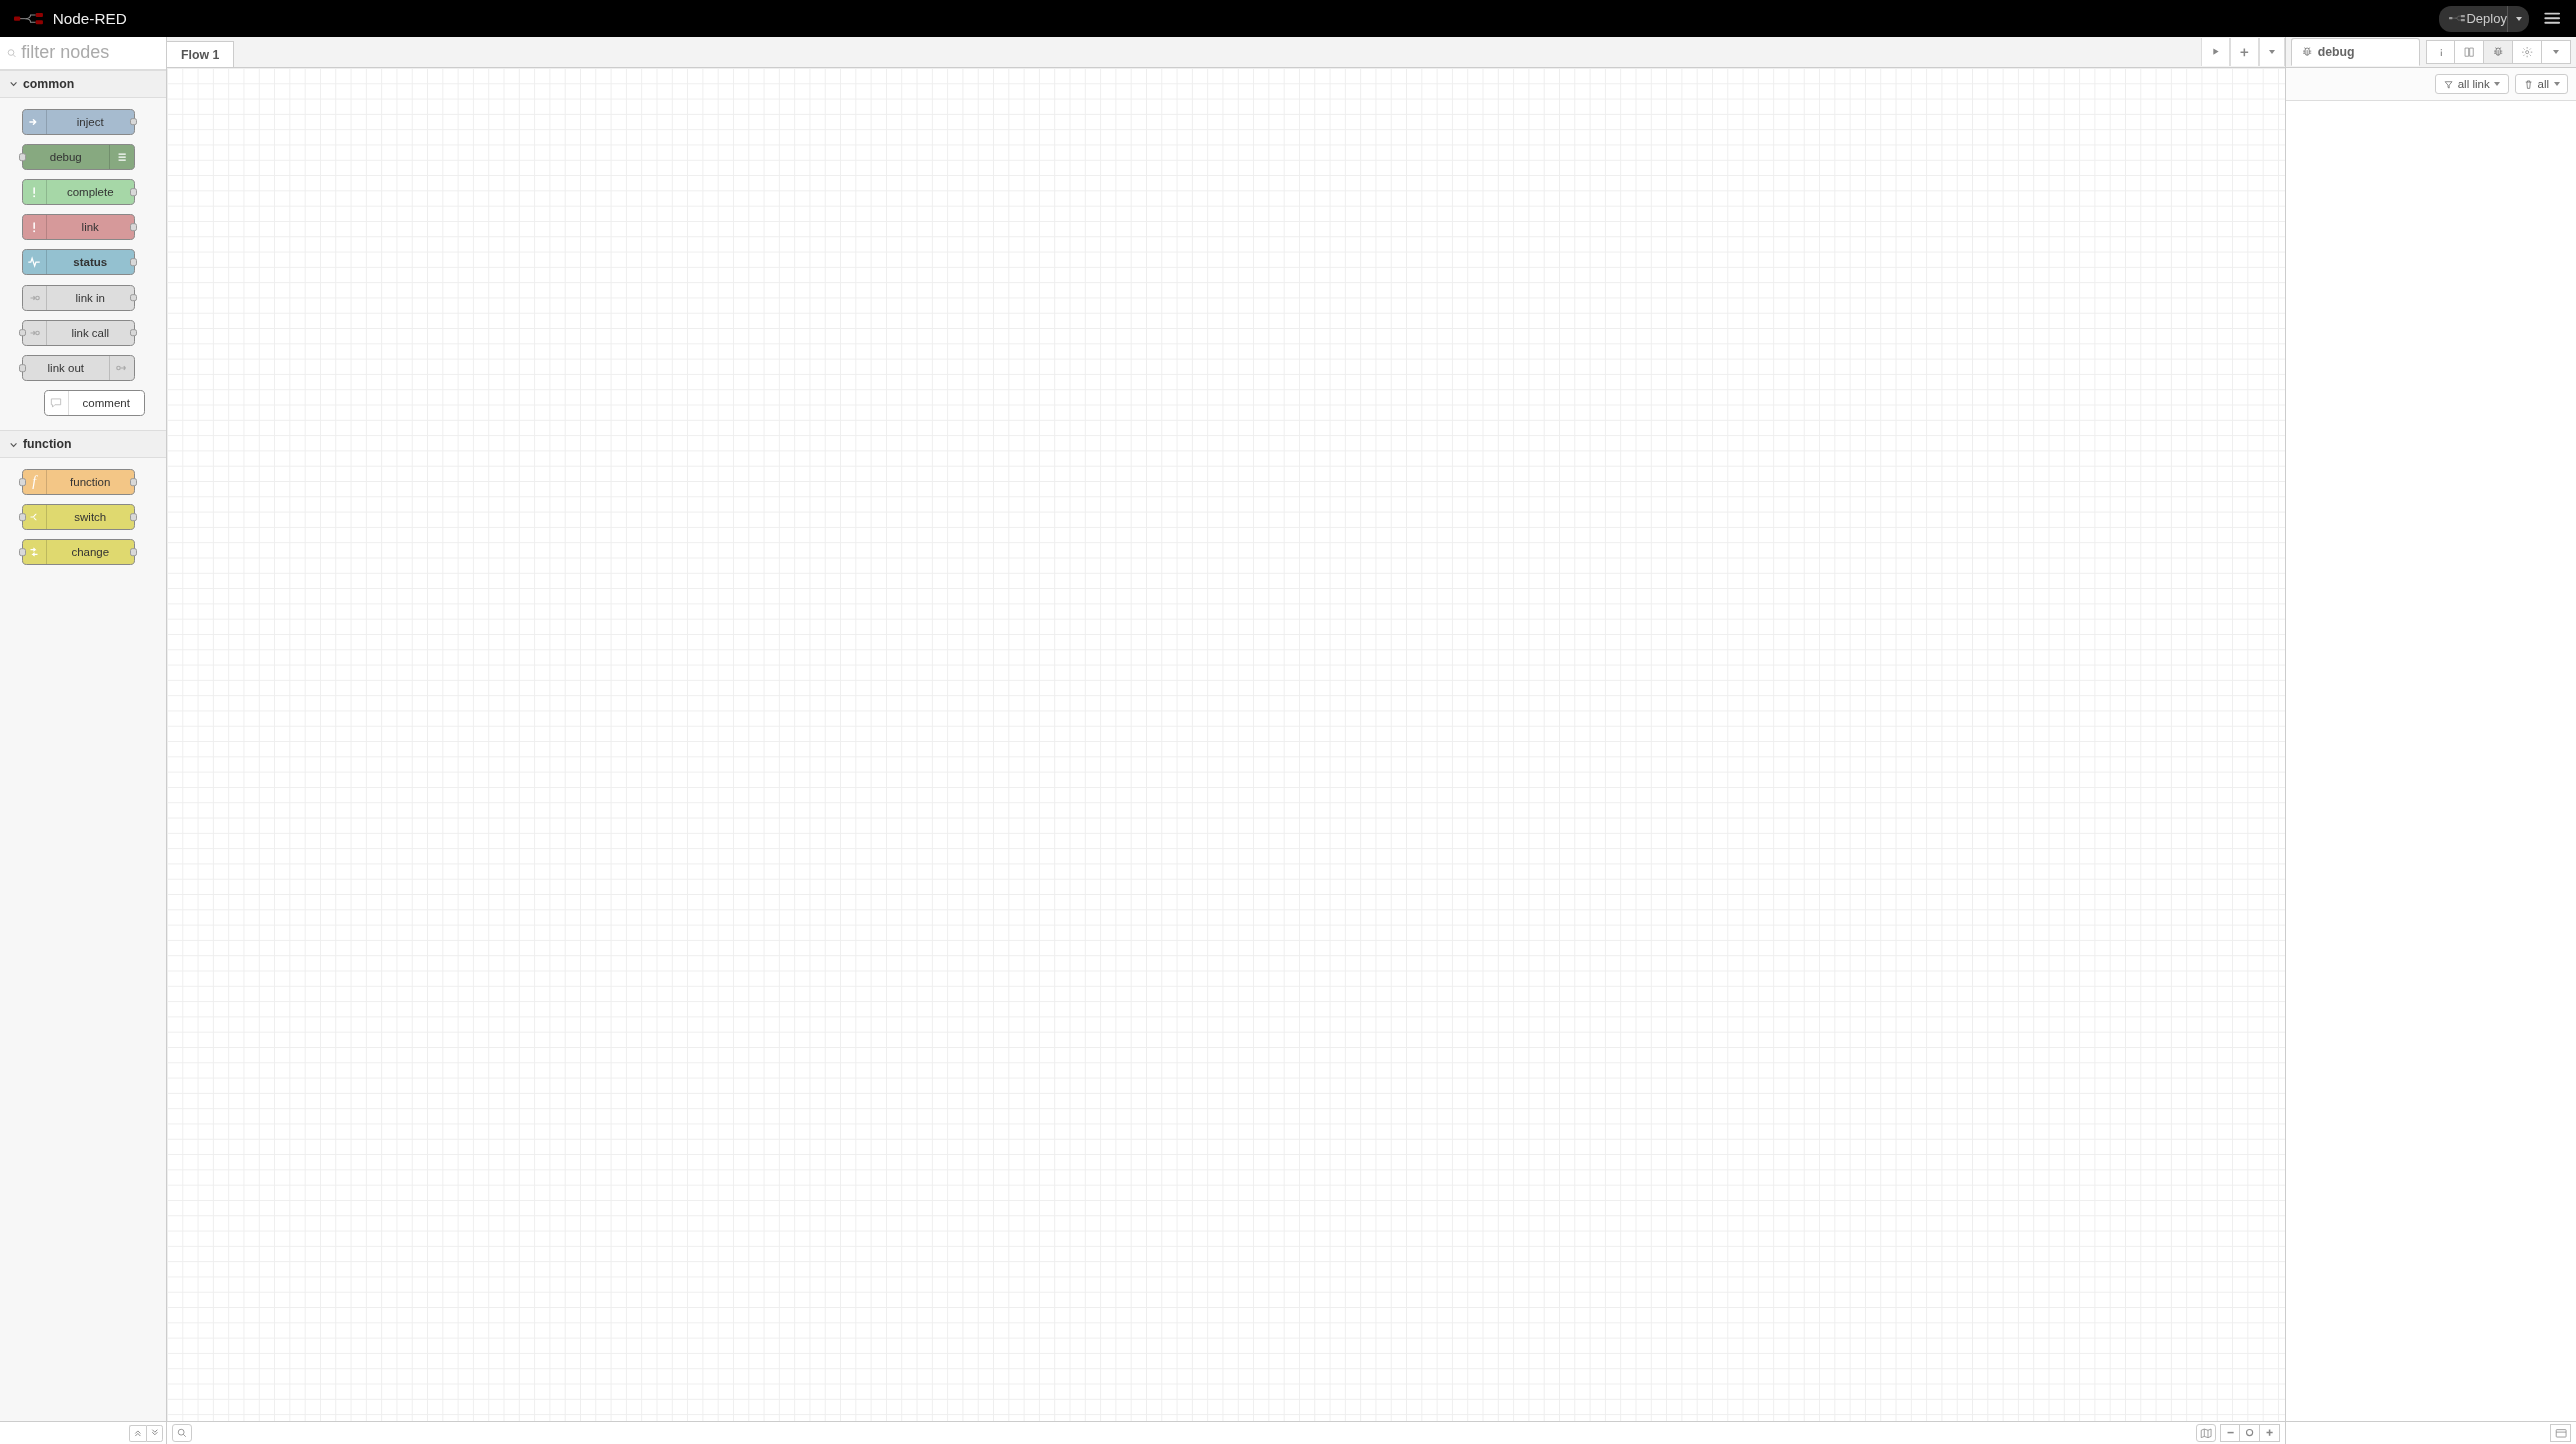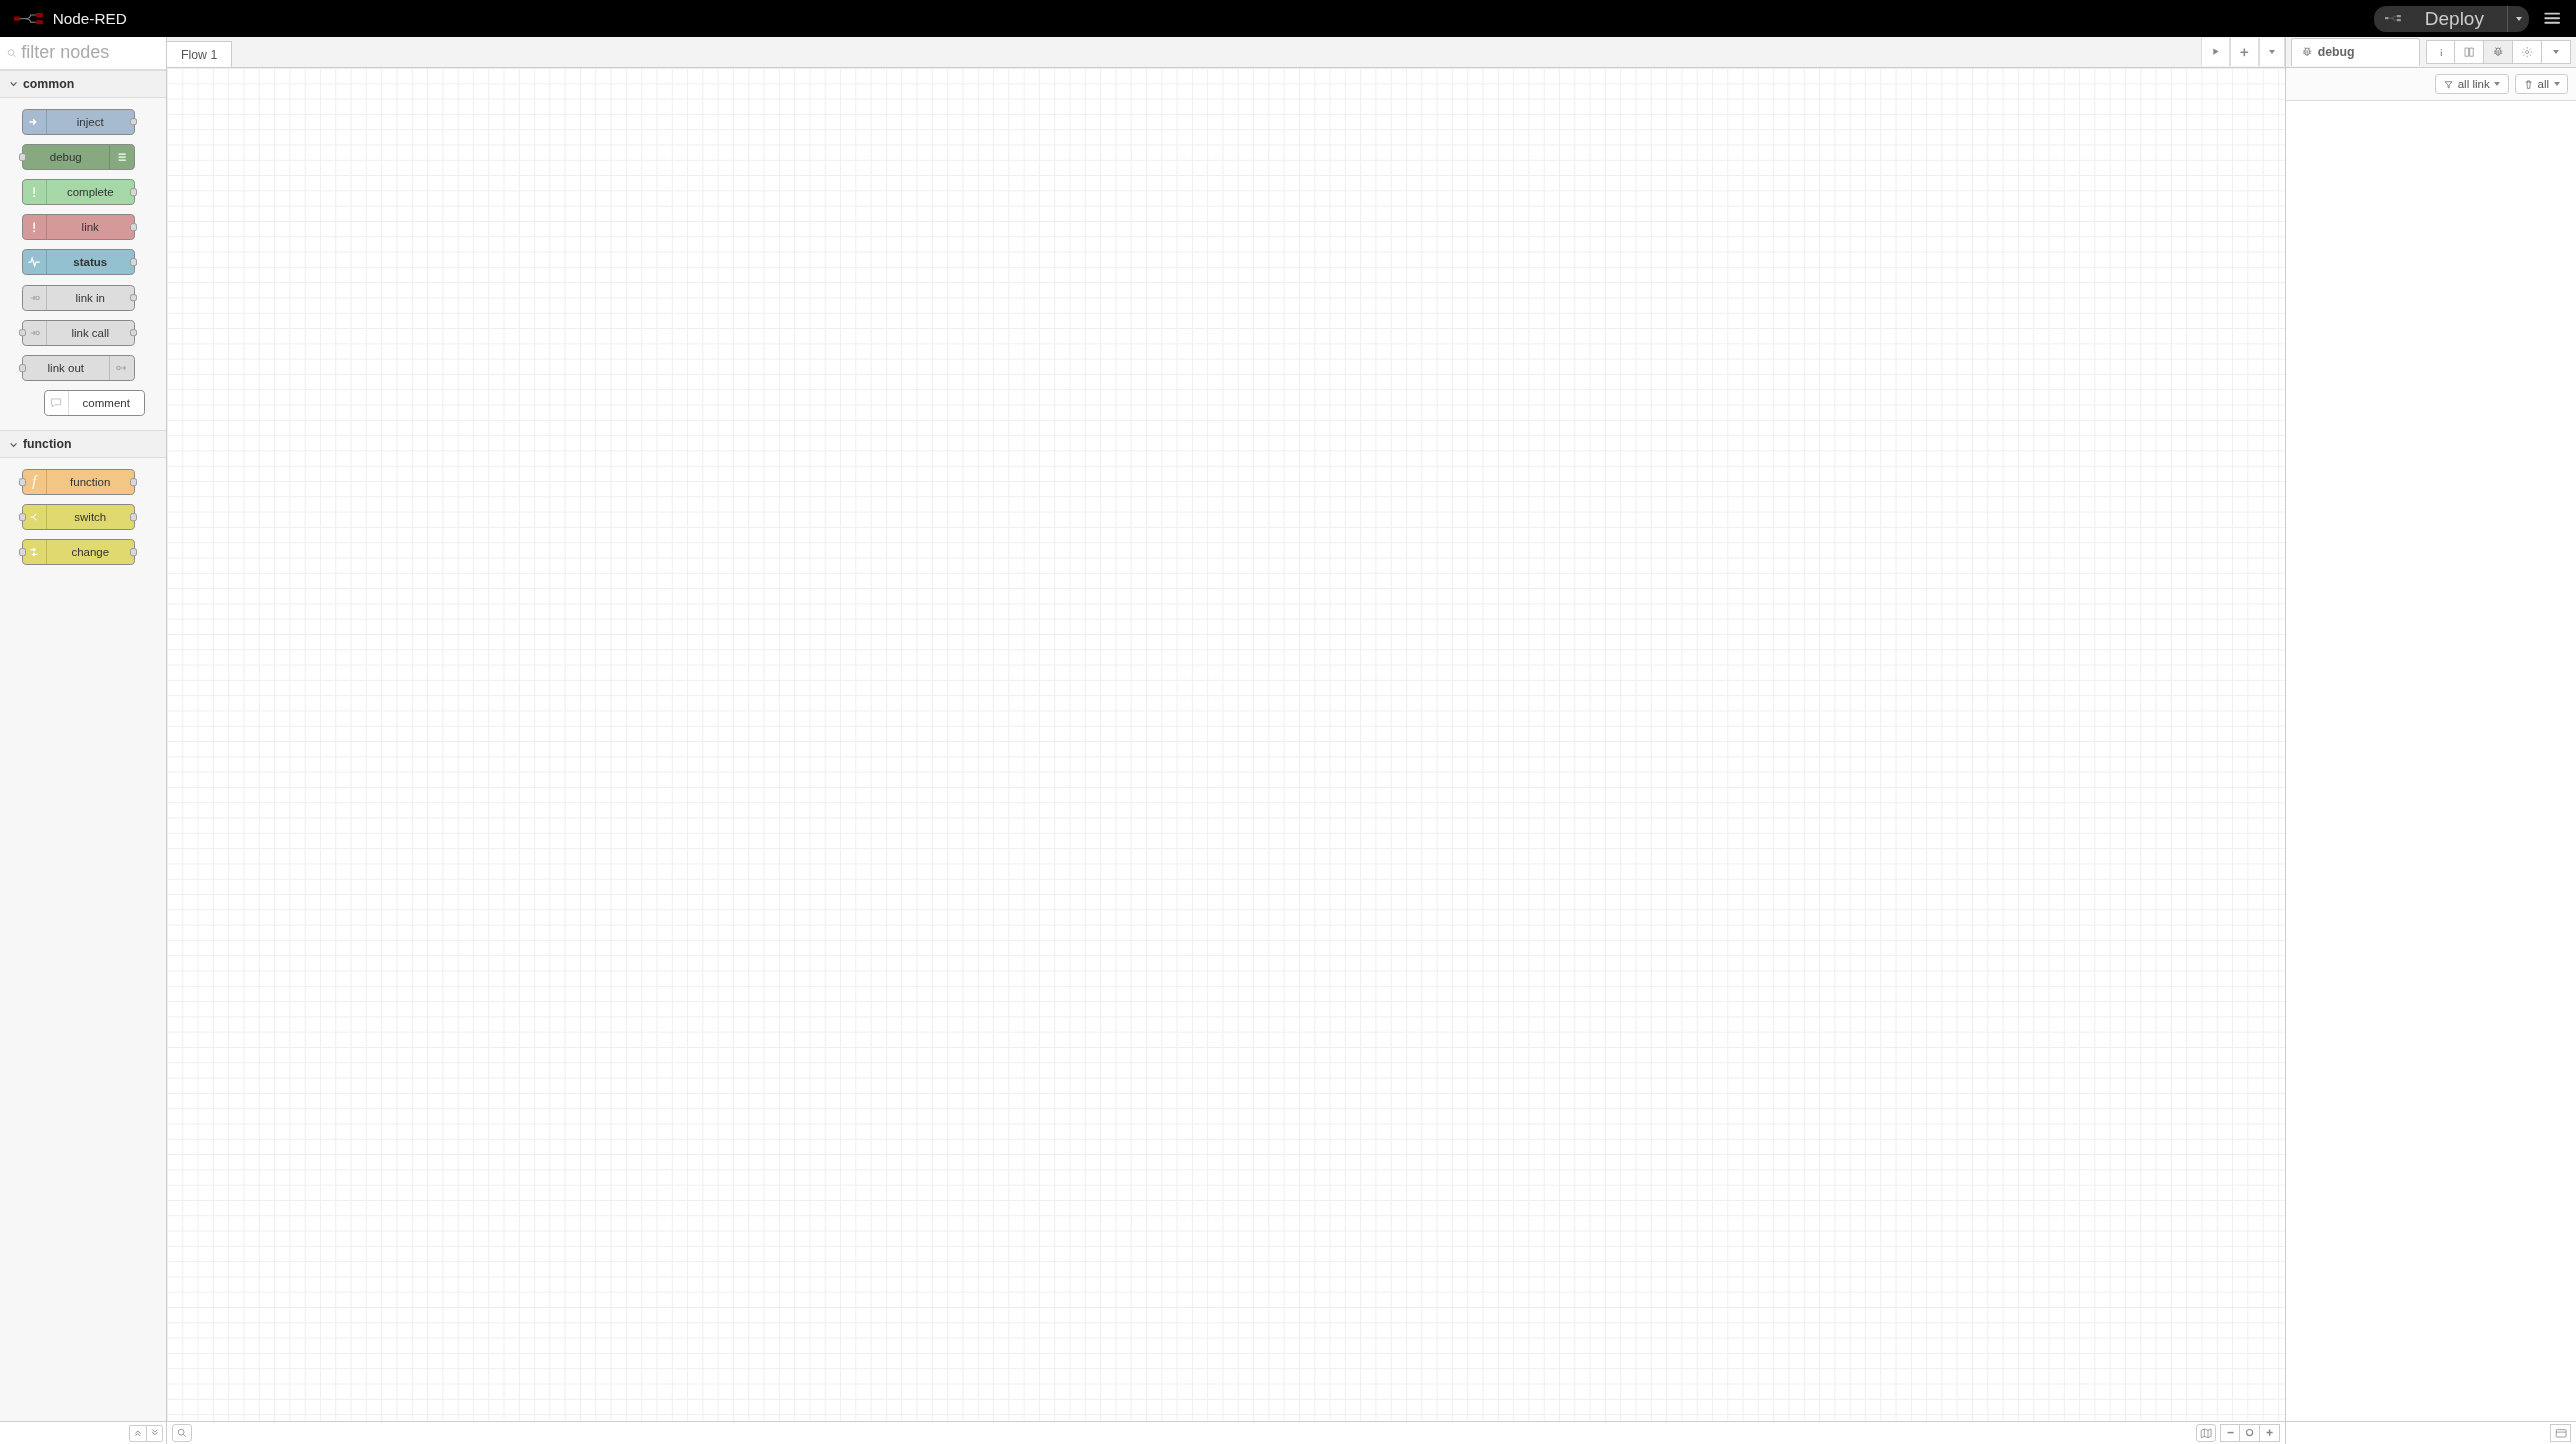--- a/index.html
+++ b/index.html
@@ -2,21 +2,21 @@
 <html style="font-size:12.3px"><head>
 <meta charset="utf-8">
 <style>
 * { box-sizing: border-box; margin: 0; padding: 0; }
 body { font-family: -apple-system, BlinkMacSystemFont, "Segoe UI", Helvetica, Arial, sans-serif; overflow: hidden; height: 100vh; width: 100vw; }
 .header { background: #000; height: 37px; display: flex; align-items: center; padding: 0 8px; color: #fff; }
 .logo-wrap { display: flex; align-items: center; gap: 7.7px; margin-left: 6.1px; }
 .logo-svg { width: 31px; height: 15.3px; }
 .logo-text { font-size: 15.3px; font-weight: 400; color: #eee; }
 .header-spacer { flex: 1; }
-.deploy-btn { background: #333; color: #ccc; border: none; height: 26px; padding: 0 7.7px 0 10.7px; display: flex; align-items: center; gap: 23px; border-radius: 12px; cursor: pointer; font-size: 19px; }
+.deploy-btn { background: #333; color: #ccc; border: none; height: 26px; padding: 0 7.7px 0 10.7px; display: flex; align-items: center; gap: 0; border-radius: 12px; cursor: pointer; font-size: 13px; }
 .deploy-btn .deploy-caret-wrap { border-left: 0.8px solid #555; padding-left: 7.7px; height: 100%; display:flex; align-items:center; }
 .menu-btn { background: transparent; border: none; color: #ccc; width: 31px; height: 31px; display:flex; align-items:center; justify-content:center; cursor:pointer; margin-left: 7.7px; }
 .menu-btn svg { width: 18.4px; height: 18.4px; }
 
 .main { display: flex; height: calc(100vh - 37px); }
 .palette { width: 167px; background: #f7f7f7; border-right: 0.8px solid #ccc; display:flex; flex-direction:column; }
 .palette-search { padding: 5.4px 7px; border-bottom: 0.8px solid #ddd; background: #fff; display:flex; align-items:center; gap:4.6px; }
 .palette-search input { border: none; outline: none; font-size: 18px; width: 100%; background: transparent; color: #333; }
 .palette-search input::placeholder { color: #aaa; }
 .search-icon { color: #bbb; }
@@ -42,21 +42,21 @@
 .node-function-c { background:#f3c686; }
 .node-switch-c { background:#dfd96f; }
 .node-change-c { background:#dfd96f; }
 .palette-footer { height: 23px; border-top: 0.8px solid #ccc; background:#fff; display:flex; justify-content:flex-end; align-items:center; padding:0 3.1px; gap:0; }
 .palette-footer button { width:17px; height:17px; border:0.8px solid #ccc; background:#fff; cursor:pointer; display:flex; align-items:center; justify-content:center; padding:0; }
 .palette-footer button:first-child { border-top-left-radius:2.3px; border-bottom-left-radius:2.3px; border-right:none; }
 .palette-footer button:last-child { border-top-right-radius:2.3px; border-bottom-right-radius:2.3px; }
 
 .workspace { flex:1; display:flex; flex-direction:column; background:#fff; min-width:0;}
 .tabs-bar { height: 31px; border-bottom:0.8px solid #ccc; display:flex; align-items:stretch; background:#f3f3f3; }
-.tab { background:#fff; border:0.8px solid #ccc; border-bottom:none; margin-top:4px; margin-left:-0.8px; padding:0 14px; display:flex; align-items:center; font-weight:normal; font-size:12.3px; color:#555; cursor:pointer; }
+.tab { background:#fff; border:0.8px solid #ccc; border-bottom:none; margin-top:4px; margin-left:-0.8px; padding:0 14px; display:flex; align-items:center; font-weight:bold; font-size:12.3px; color:#555; cursor:pointer; }
 .tab:first-of-type { margin-left:0; border-left:none;}
 .tabs-spacer { flex:1; border-bottom: none;}
 .tabs-actions { display:flex; align-items:center; }
 .tabs-actions button { width:29px; height:28px; border:0.8px solid #ddd; border-top: none; border-bottom:none; background:#fff; cursor:pointer; color:#888; display:flex; align-items:center; justify-content:center; }
 .tabs-actions button.has-caret { width:26px; }
 .canvas { flex:1; position:relative; overflow:auto; }
 .grid-bg { position:absolute; inset:0; background-image: linear-gradient(#eee 0.8px, transparent 0.8px), linear-gradient(90deg, #eee 0.8px, transparent 0.8px); background-size: 15.3px 15.3px; }
 .workspace-footer { height:23px; border-top:0.8px solid #ccc; background:#fff; display:flex; align-items:center; padding:0 4.6px; gap:4.6px; }
 .workspace-footer .spacer { flex:1; }
 .wsf-btn { width:20px; height:18.4px; border:0.8px solid #ccc; background:#fff; display:flex; align-items:center; justify-content:center; cursor:pointer; color:#888; }

